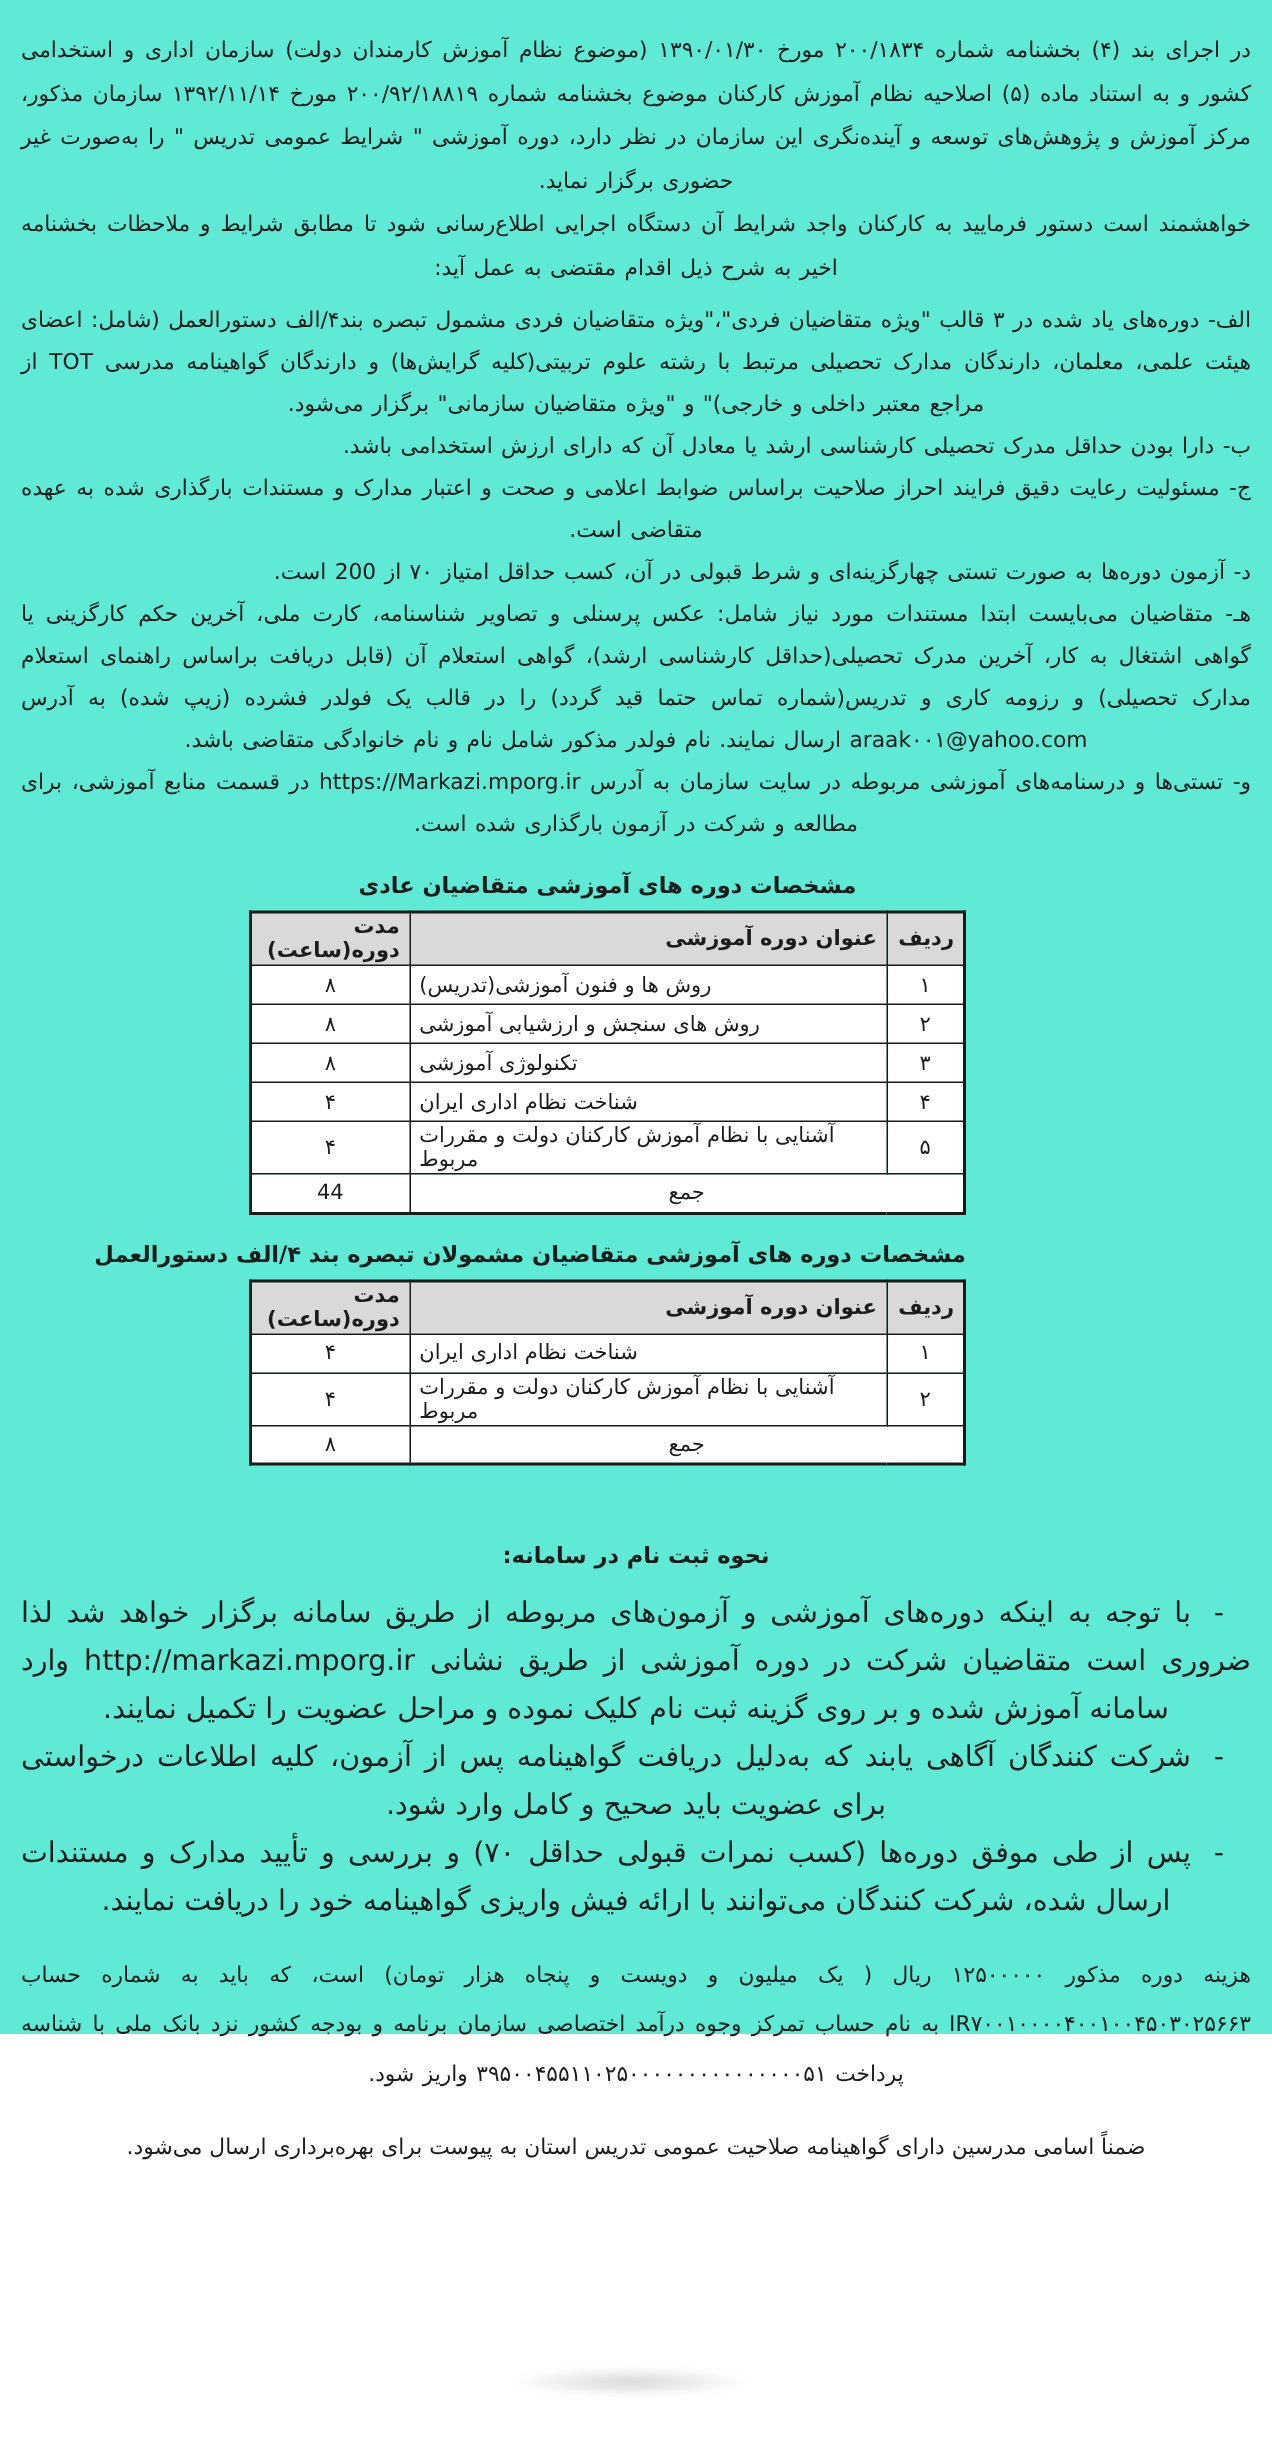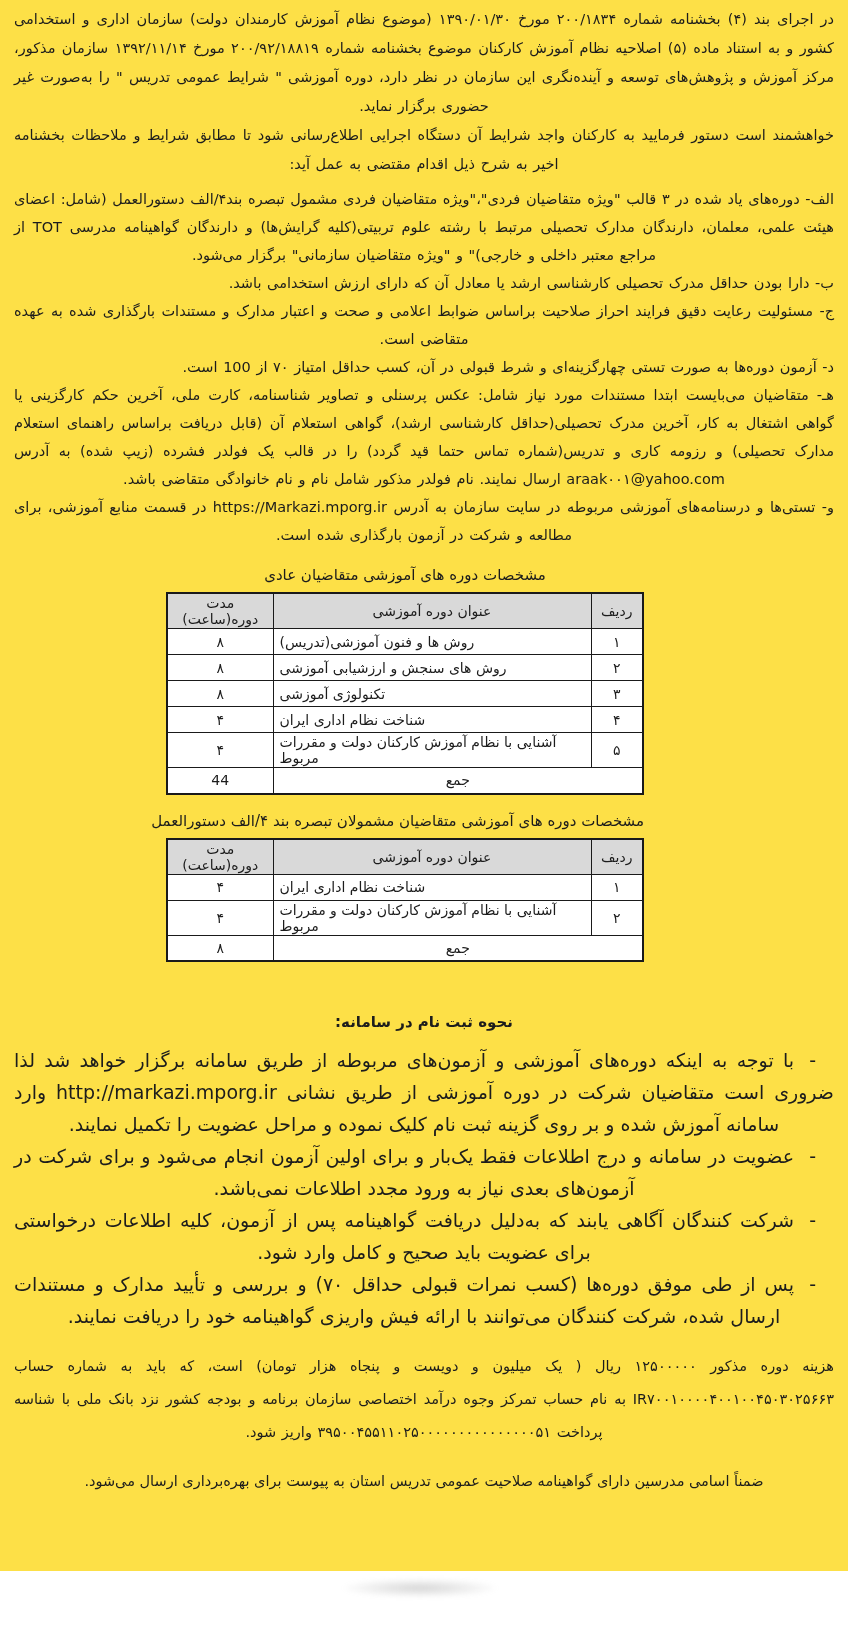--- a/index.html
+++ b/index.html
@@ -1,28 +1,28 @@
 <!DOCTYPE html>
 <html lang="fa" dir="rtl"><head>
 <meta charset="utf-8">
 <style>
   html,body{margin:0;padding:0;background:#ffffff;}
   body{width:848px;height:1636px;overflow:hidden;font-family:"DejaVu Sans",sans-serif;color:#1c1c1c;}
-  .page{position:relative;width:848px;height:1571px;box-sizing:border-box;padding:5px 14px;background:#fde047;}
+  .page{position:relative;width:848px;height:1356px;box-sizing:border-box;padding:20px 14px;background:#5eead4;}
   .para{margin:0;font-size:14.5px;line-height:28px;text-align:justify;word-spacing:1px;}
   .j-center{text-align-last:center;}
   .j-right{text-align-last:right;}
   .intro .para{line-height:29px;}
   .lettered{margin-top:6px;}
   .table-block{width:478px;margin:14px 190px 0 auto;}
   .table-block.second{}
-  .table-title{font-weight:normal;font-size:15px;text-align:center;white-space:nowrap;margin:0 0 5px;line-height:24px;}
+  .table-title{font-weight:bold;font-size:15px;text-align:center;white-space:nowrap;margin:0 0 5px;line-height:24px;}
   table{width:100%;border-collapse:collapse;border:2px solid #1a1a1a;table-layout:fixed;}
   th,td{border:1px solid #1a1a1a;font-size:14px;height:26px;padding:1px 6px;box-sizing:border-box;}
-  th{background:#d9d9d9;font-weight:normal;text-align:center;}
+  th{background:#d9d9d9;font-weight:bold;text-align:right;}
   td{background:#fff;}
   .col-row{width:52px;}
   .col-hours{width:106px;}
   td.cell-row,td.cell-hours,td.cell-total-label,td.cell-total-value{text-align:center;}
   td.cell-title{text-align:left;}
   .reg-heading{font-weight:bold;font-size:15px;line-height:28px;margin-top:46px;text-align:center;}
   ul.bullets{margin:8px 0 0;padding:0;list-style:none;}
   ul.bullets li{position:relative;font-size:19px;line-height:32px;text-align:justify;text-align-last:center;text-indent:40px;margin:0;}
   ul.bullets li::before{content:"-";position:absolute;right:18px;top:0;text-indent:0;}
   .closing{margin-top:18px;line-height:33px;font-size:14.5px;}
@@ -38,21 +38,21 @@
 
   <div class="intro">
     <p class="para j-center">در اجرای بند (۴) بخشنامه شماره ۲۰۰/۱۸۳۴ مورخ ۱۳۹۰/۰۱/۳۰ (موضوع نظام آموزش کارمندان دولت) سازمان اداری و استخدامی کشور و به استناد ماده (۵) اصلاحیه نظام آموزش کارکنان موضوع بخشنامه شماره ۲۰۰/۹۲/۱۸۸۱۹ مورخ ۱۳۹۲/۱۱/۱۴ سازمان مذکور، مرکز آموزش و پژوهش‌های توسعه و آینده‌نگری این سازمان در نظر دارد، دوره آموزشی " شرایط عمومی تدریس " را به‌صورت غیر حضوری برگزار نماید.</p>
     <p class="para j-center">خواهشمند است دستور فرمایید به کارکنان واجد شرایط آن دستگاه اجرایی اطلاع‌رسانی شود تا مطابق شرایط و ملاحظات بخشنامه اخیر به شرح ذیل اقدام مقتضی به عمل آید:</p>
   </div>
 
   <div class="lettered">
     <p class="para j-center">الف- دوره‌های یاد شده در ۳ قالب "ویژه متقاضیان فردی"،"ویژه متقاضیان فردی مشمول تبصره بند۴/الف دستورالعمل (شامل: اعضای هیئت علمی، معلمان، دارندگان مدارک تحصیلی مرتبط با رشته علوم تربیتی(کلیه گرایش‌ها) و دارندگان گواهینامه مدرسی TOT از مراجع معتبر داخلی و خارجی)" و "ویژه متقاضیان سازمانی" برگزار می‌شود.</p>
     <p class="para j-right">ب- دارا بودن حداقل مدرک تحصیلی کارشناسی ارشد یا معادل آن که دارای ارزش استخدامی باشد.</p>
     <p class="para j-center">ج- مسئولیت رعایت دقیق فرایند احراز صلاحیت براساس ضوابط اعلامی و صحت و اعتبار مدارک و مستندات بارگذاری شده به عهده متقاضی است.</p>
-    <p class="para j-right">د- آزمون دوره‌ها به صورت تستی چهارگزینه‌ای و شرط قبولی در آن، کسب حداقل امتیاز ۷۰ از 100 است.</p>
+    <p class="para j-right">د- آزمون دوره‌ها به صورت تستی چهارگزینه‌ای و شرط قبولی در آن، کسب حداقل امتیاز ۷۰ از 200 است.</p>
     <p class="para j-center">هـ- متقاضیان می‌بایست ابتدا مستندات مورد نیاز شامل: عکس پرسنلی و تصاویر شناسنامه، کارت ملی، آخرین حکم کارگزینی یا گواهی اشتغال به کار، آخرین مدرک تحصیلی(حداقل کارشناسی ارشد)، گواهی استعلام آن (قابل دریافت براساس راهنمای استعلام مدارک تحصیلی) و رزومه کاری و تدریس(شماره تماس حتما قید گردد) را در قالب یک فولدر فشرده (زیپ شده) به آدرس araak۰۰۱@yahoo.com ارسال نمایند. نام فولدر مذکور شامل نام و نام خانوادگی متقاضی باشد.</p>
     <p class="para j-center">و- تستی‌ها و درسنامه‌های آموزشی مربوطه در سایت سازمان به آدرس https://Markazi.mporg.ir در قسمت منابع آموزشی، برای مطالعه و شرکت در آزمون بارگذاری شده است.</p>
   </div>
 
   <div class="table-block">
     <div class="table-title">مشخصات دوره های آموزشی متقاضیان عادی</div>
     <table>
       <thead>
         <tr>
           <th class="col-row">ردیف</th>
@@ -120,21 +120,20 @@
           <td class="cell-total-value">۸</td>
         </tr>
       </tbody>
     </table>
   </div>
 
   <div class="reg-heading">نحوه ثبت نام در سامانه:</div>
 
   <ul class="bullets">
     <li>با توجه به اینکه دوره‌های آموزشی و آزمون‌های مربوطه از طریق سامانه برگزار خواهد شد لذا ضروری است متقاضیان شرکت در دوره آموزشی از طریق نشانی http://markazi.mporg.ir وارد سامانه آموزش شده و بر روی گزینه ثبت نام کلیک نموده و مراحل عضویت را تکمیل نمایند.</li>
-    <li>عضویت در سامانه و درج اطلاعات فقط یک‌بار و برای اولین آزمون انجام می‌شود و برای شرکت در آزمون‌های بعدی نیاز به ورود مجدد اطلاعات نمی‌باشد.</li>
     <li>شرکت کنندگان آگاهی یابند که به‌دلیل دریافت گواهینامه پس از آزمون، کلیه اطلاعات درخواستی برای عضویت باید صحیح و کامل وارد شود.</li>
     <li>پس از طی موفق دوره‌ها (کسب نمرات قبولی حداقل ۷۰) و بررسی و تأیید مدارک و مستندات ارسال شده، شرکت کنندگان می‌توانند با ارائه فیش واریزی گواهینامه خود را دریافت نمایند.</li>
   </ul>
 
   <p class="para j-center closing">هزینه دوره مذکور ۱۲۵۰۰۰۰۰ ریال ( یک میلیون و دویست و پنجاه هزار تومان) است، که باید به شماره حساب IR۷۰۰۱۰۰۰۰۴۰۰۱۰۰۴۵۰۳۰۲۵۶۶۳ به نام حساب تمرکز وجوه درآمد اختصاصی سازمان برنامه و بودجه کشور نزد بانک ملی با شناسه پرداخت ۳۹۵۰۰۴۵۵۱۱۰۲۵۰۰۰۰۰۰۰۰۰۰۰۰۰۰۰۵۱ واریز شود.</p>
   <p class="zemnan">ضمناً اسامی مدرسین دارای گواهینامه صلاحیت عمومی تدریس استان به پیوست برای بهره‌برداری ارسال می‌شود.</p>
 
   <div class="smudge"></div>
 
 </div>

